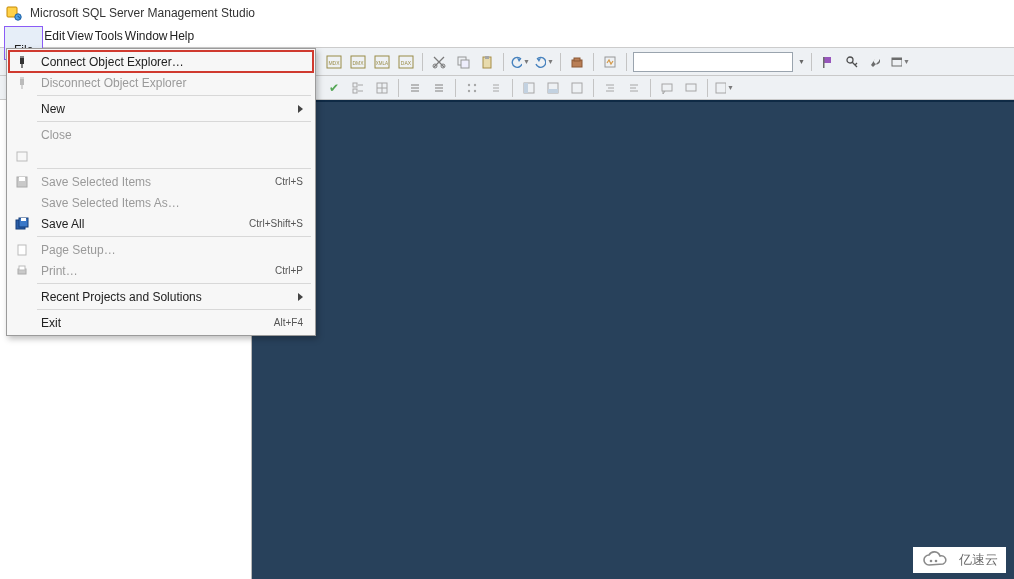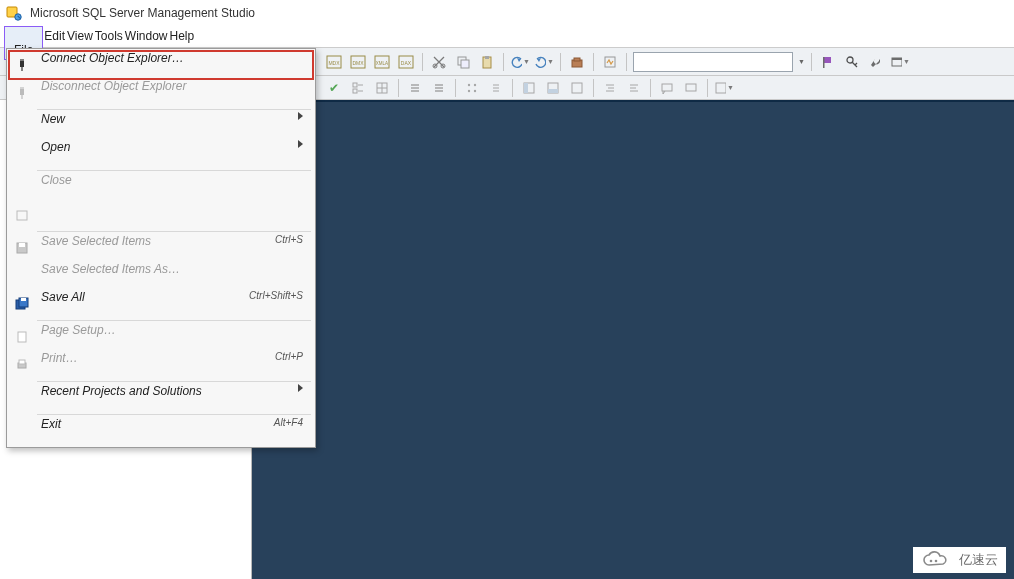--- a/index.html
+++ b/index.html
@@ -105,24 +105,24 @@
     z-index: 50;
   }
   .dropdown .gutter {
     width: 26px;
     display:flex;
     align-items:center;
     justify-content:center;
   }
   .dropdown .dd-item {
     display: flex;
-    height: 28px;
+    align-items: center;
+    height: 21px;
     padding-right: 10px;
     color: #222;
-    font-style: italic;
   }
   .dropdown .dd-item.disabled { color: #9a9a9a; }
   .dropdown .dd-item .label { flex:1; padding-left: 6px; }
   .dropdown .dd-item .shortcut { color:#555; font-size: 10px; }
   .dropdown .dd-item .arrow {
     width: 0; height: 0;
     border-left: 5px solid #444;
     border-top: 4px solid transparent;
     border-bottom: 4px solid transparent;
   }
@@ -399,25 +399,20 @@
         </svg>
       </span>
     <span class="label">Disconnect Object Explorer</span>
   </div>
   <div class="dd-sep"></div>
   <div class="dd-item">
     <span class="gutter"></span>
     <span class="label">New</span>
     <span class="arrow"></span>
   </div>
-  <div class="dd-item">
-    <span class="gutter"></span>
-    <span class="label">Open</span>
-    <span class="arrow"></span>
-  </div>
   <div class="dd-sep"></div>
   <div class="dd-item disabled">
     <span class="gutter"></span>
     <span class="label">Close</span>
   </div>
   <div class="dd-item disabled">
     <span class="gutter">
         <svg width="14" height="14">
           <rect x="2" y="3" width="10" height="9" fill="none" stroke="#bbb"></rect>
         </svg>

